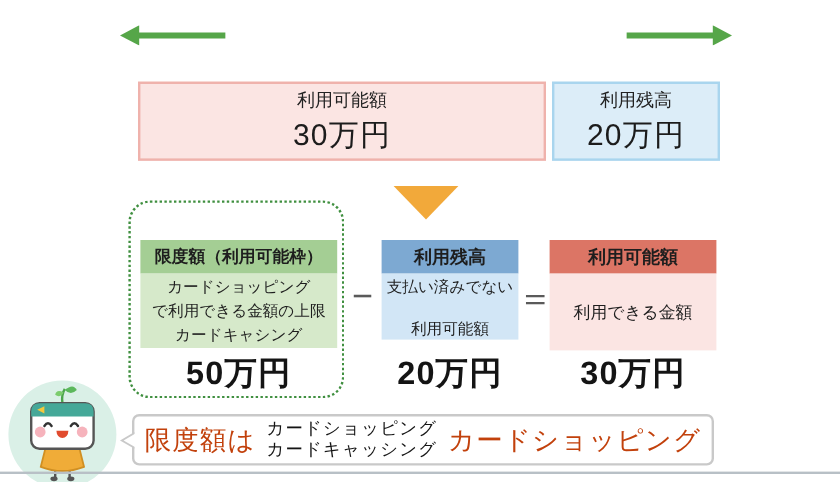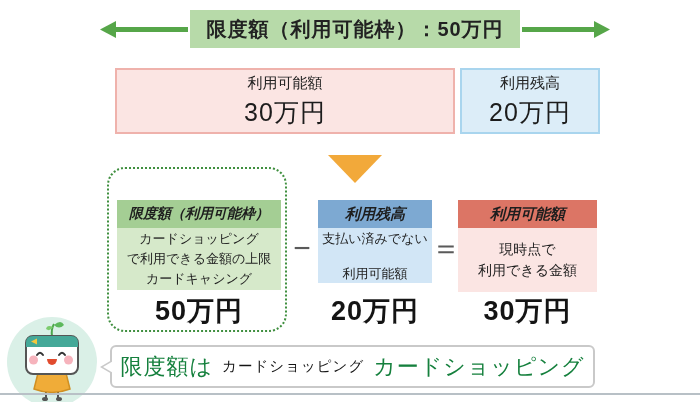--- a/index.html
+++ b/index.html
@@ -34,21 +34,21 @@
     border-top:28px solid #f2a93a;
   }
   
   .dotted-box {
     position:absolute; left:107px; top:167px; width:180px; height:165px;
     border:2px dotted #3f8f3f; border-radius:18px; background:#fff;
   }
   .col-header {
     position:absolute; top:200px; height:28px; display:flex;
     align-items:center; justify-content:center;
-    font-size:14px; font-weight:700; color:#1e1e1e;font-style:italic;
+    font-size:14px; font-weight:700; color:#1e1e1e;
   }
   .col-body {
     position:absolute; top:228px; display:flex; flex-direction:column;
     align-items:center; justify-content:center; color:#1e1e1e;
   }
   .limit-header { left:117px; width:164px; background:#a4ce94; }
   .limit-body  { left:117px; width:164px; height:62px; background:#d6e9ca; font-size:13px; line-height:20px; }
   .bal-header  { left:318px; width:114px; background:#7da9d2; font-size:15px; }
   .bal-body    { left:318px; width:114px; height:55px; background:#d2e6f6; font-size:13px; line-height:19px;gap:16px; }
   .avail-header{ left:458px; width:139px; background:#dc7565; font-size:15px; }
@@ -78,36 +78,33 @@
   .bubble::before {
     content:''; position:absolute; left:-12px; top:13px; width:0; height:0;
     border-top:7px solid transparent; border-bottom:7px solid transparent;
     border-right:12px solid #c9c9c9;
   }
   .bubble::after {
     content:''; position:absolute; left:-9px; top:13px; width:0; height:0;
     border-top:7px solid transparent; border-bottom:7px solid transparent;
     border-right:12px solid #fff;
   }
-  .bubble-big { font-size:22px; color:#15803d; letter-spacing:1px; white-space:nowrap; }
+  .bubble-big { font-size:22px; color:#c2410c; letter-spacing:1px; white-space:nowrap; }
   .bubble-small { display:flex; flex-direction:column; font-size:14.5px; line-height:17px; color:#141414; letter-spacing:1px; text-align:left; }
   .footer-line { position:absolute; left:0; top:393px; width:700px; height:2px; background:#b8c0c6; }
 </style>
 </head>
 <body>
 
 <div class="canvas">
 
   <svg class="arrow arrow-left" viewBox="0 0 88 17">
     <line x1="88" y1="8.5" x2="14" y2="8.5" stroke="#56a649" stroke-width="5"></line>
     <polygon points="16,0 0,8.5 16,17" fill="#56a649"></polygon>
   </svg>
-  <div class="title-box">
-    <span>限度額（利用可能枠）：50万円</span>
-  </div>
   <svg class="arrow arrow-right" viewBox="0 0 88 17">
     <line x1="0" y1="8.5" x2="74" y2="8.5" stroke="#56a649" stroke-width="5"></line>
     <polygon points="72,0 88,8.5 72,17" fill="#56a649"></polygon>
   </svg>
 
   <div class="sum-box sum-pink">
     <div class="sum-label">利用可能額</div>
     <div class="sum-amount">30万円</div>
   </div>
   <div class="sum-box sum-blue">
@@ -133,21 +130,20 @@
   <div class="col-body bal-body">
     <span>支払い済みでない</span>
     <span>利用可能額</span>
   </div>
   <div class="col-amount bal-amount">20万円</div>
 
   <div class="operator op-equals">＝</div>
 
   <div class="col-header avail-header">利用可能額</div>
   <div class="col-body avail-body">
-    <span>現時点で</span>
     <span>利用できる金額</span>
   </div>
   <div class="col-amount avail-amount">30万円</div>
 
   <svg class="mascot" width="96" height="86" viewBox="0 0 96 86">
     <circle cx="48" cy="46" r="45" fill="#daf0e7"></circle>
 
     <line x1="42" y1="74" x2="42" y2="83" stroke="#555" stroke-width="2"></line>
     <line x1="54" y1="74" x2="54" y2="83" stroke="#555" stroke-width="2"></line>
     <ellipse cx="41" cy="83" rx="3" ry="2" fill="#555"></ellipse>
@@ -170,19 +166,20 @@
     <path d="M55,39 q3,-4.5 6,0" stroke="#333" stroke-width="2" fill="none" stroke-linecap="round"></path>
     <circle cx="29.5" cy="44" r="4.5" fill="#f6b3bc"></circle>
     <circle cx="64.5" cy="44" r="4.5" fill="#f6b3bc"></circle>
     <path d="M43,43 a5,6 0 0 0 10,0 z" fill="#e14b2e"></path>
   </svg>
 
   <div class="bubble">
     <span class="bubble-big">限度額は</span>
     <span class="bubble-small">
       <span>カードショッピング</span>
+      <span>カードキャッシング</span>
     </span>
     <span class="bubble-big">カードショッピング</span>
   </div>
 
   <div class="footer-line"></div>
 
 </div>
 
 </body></html>

